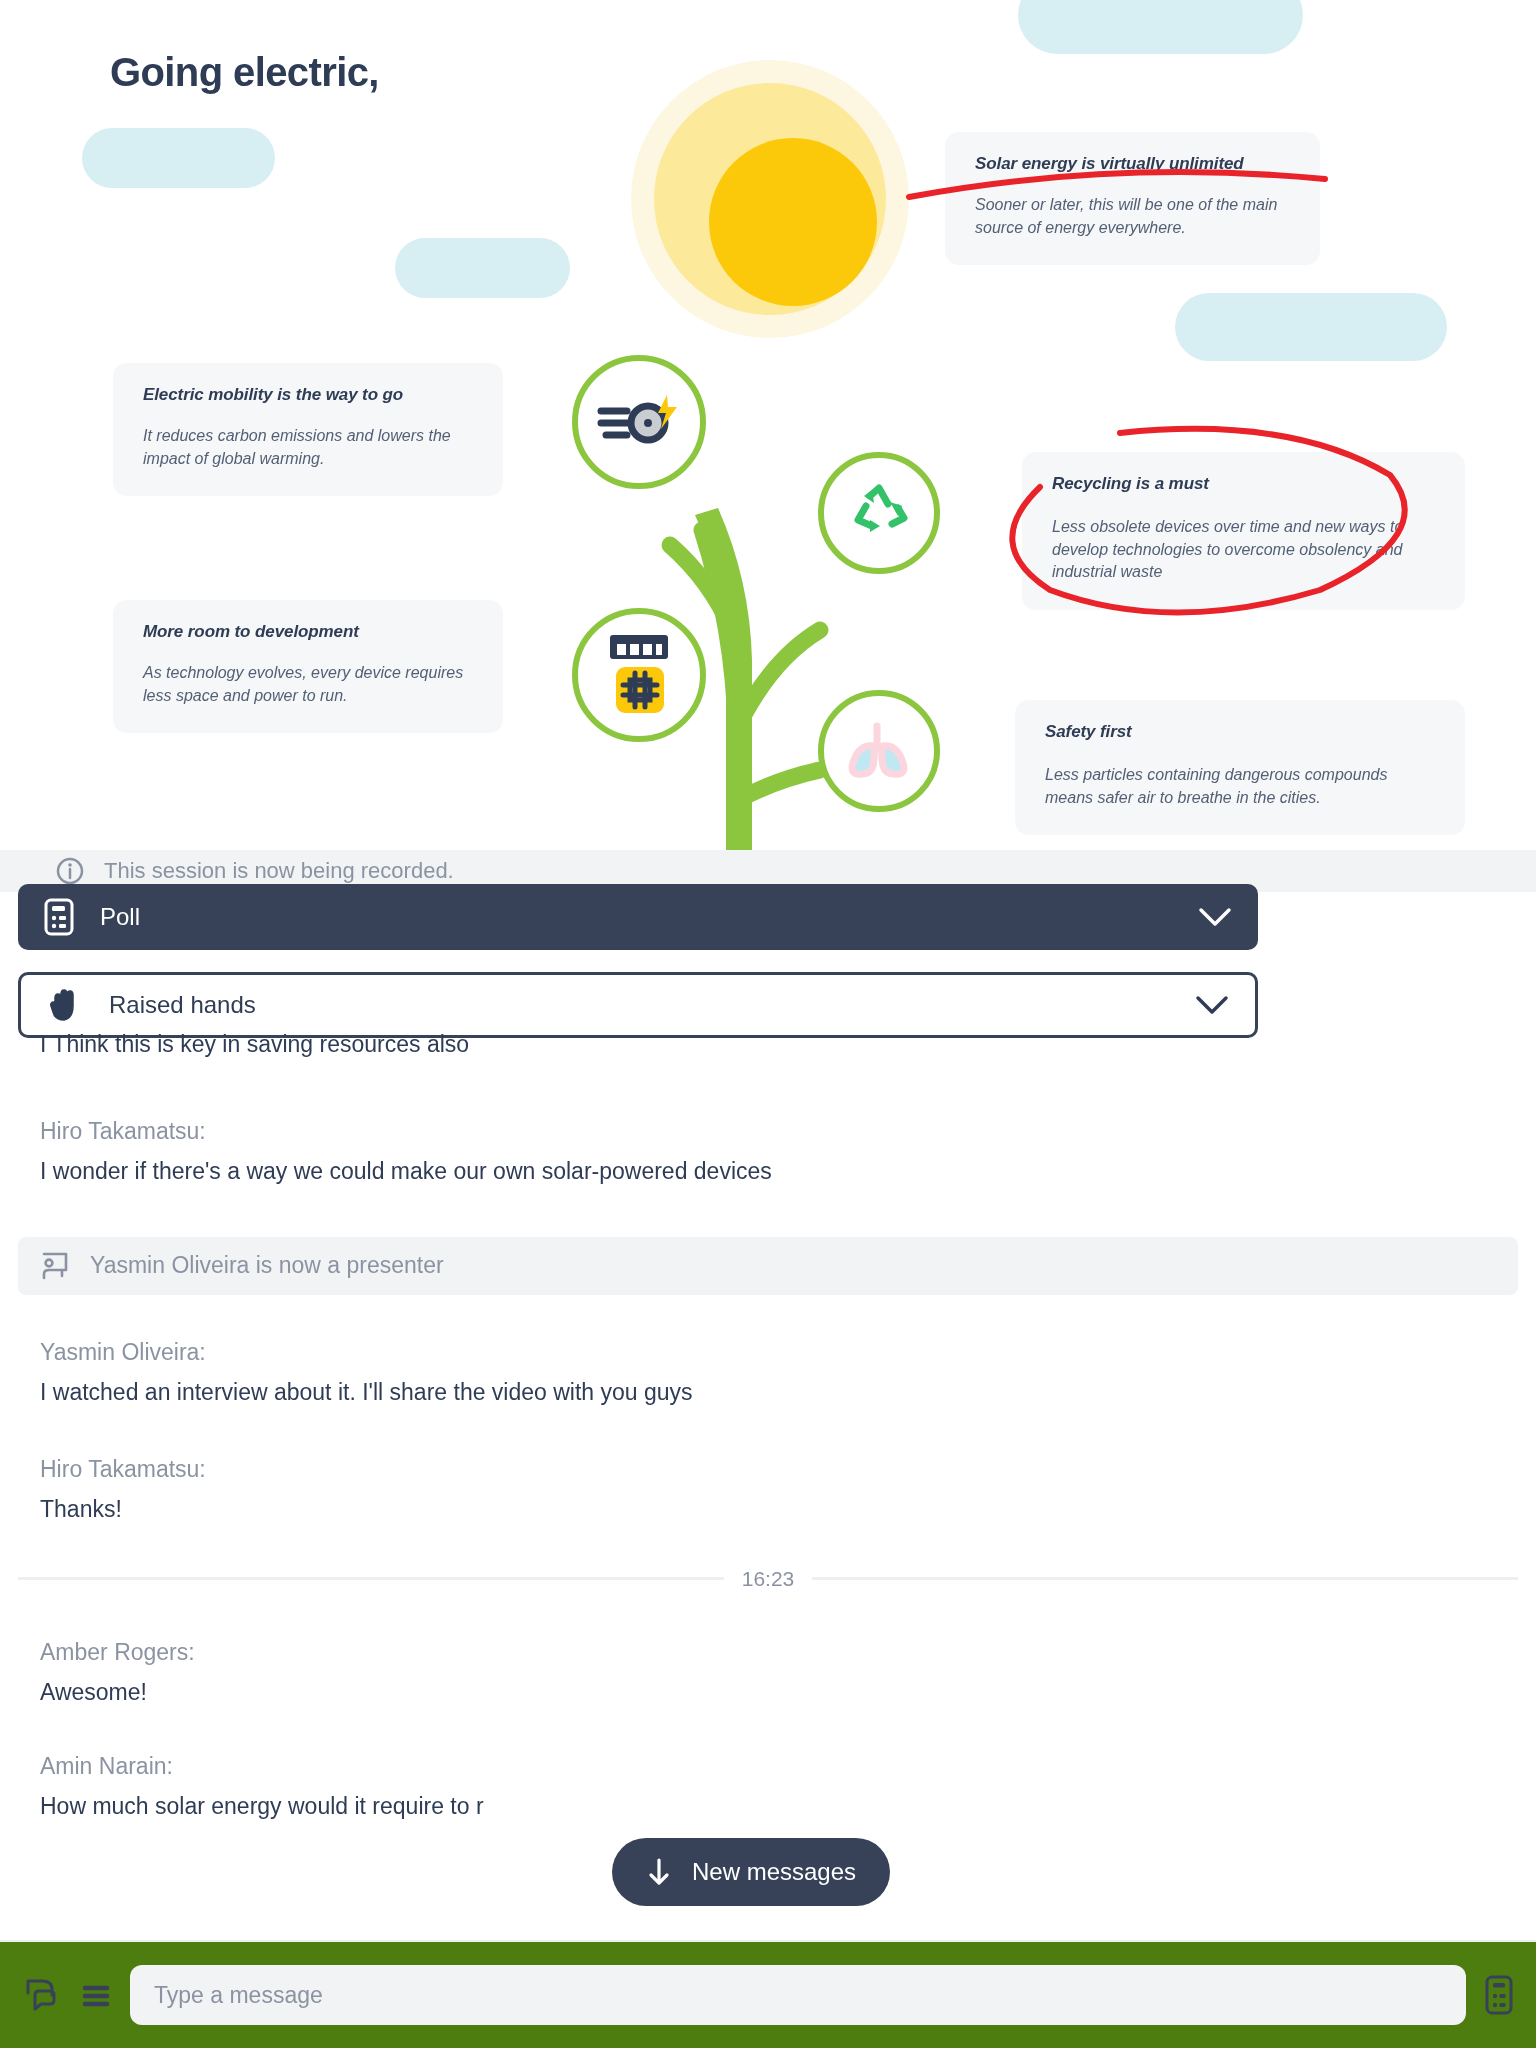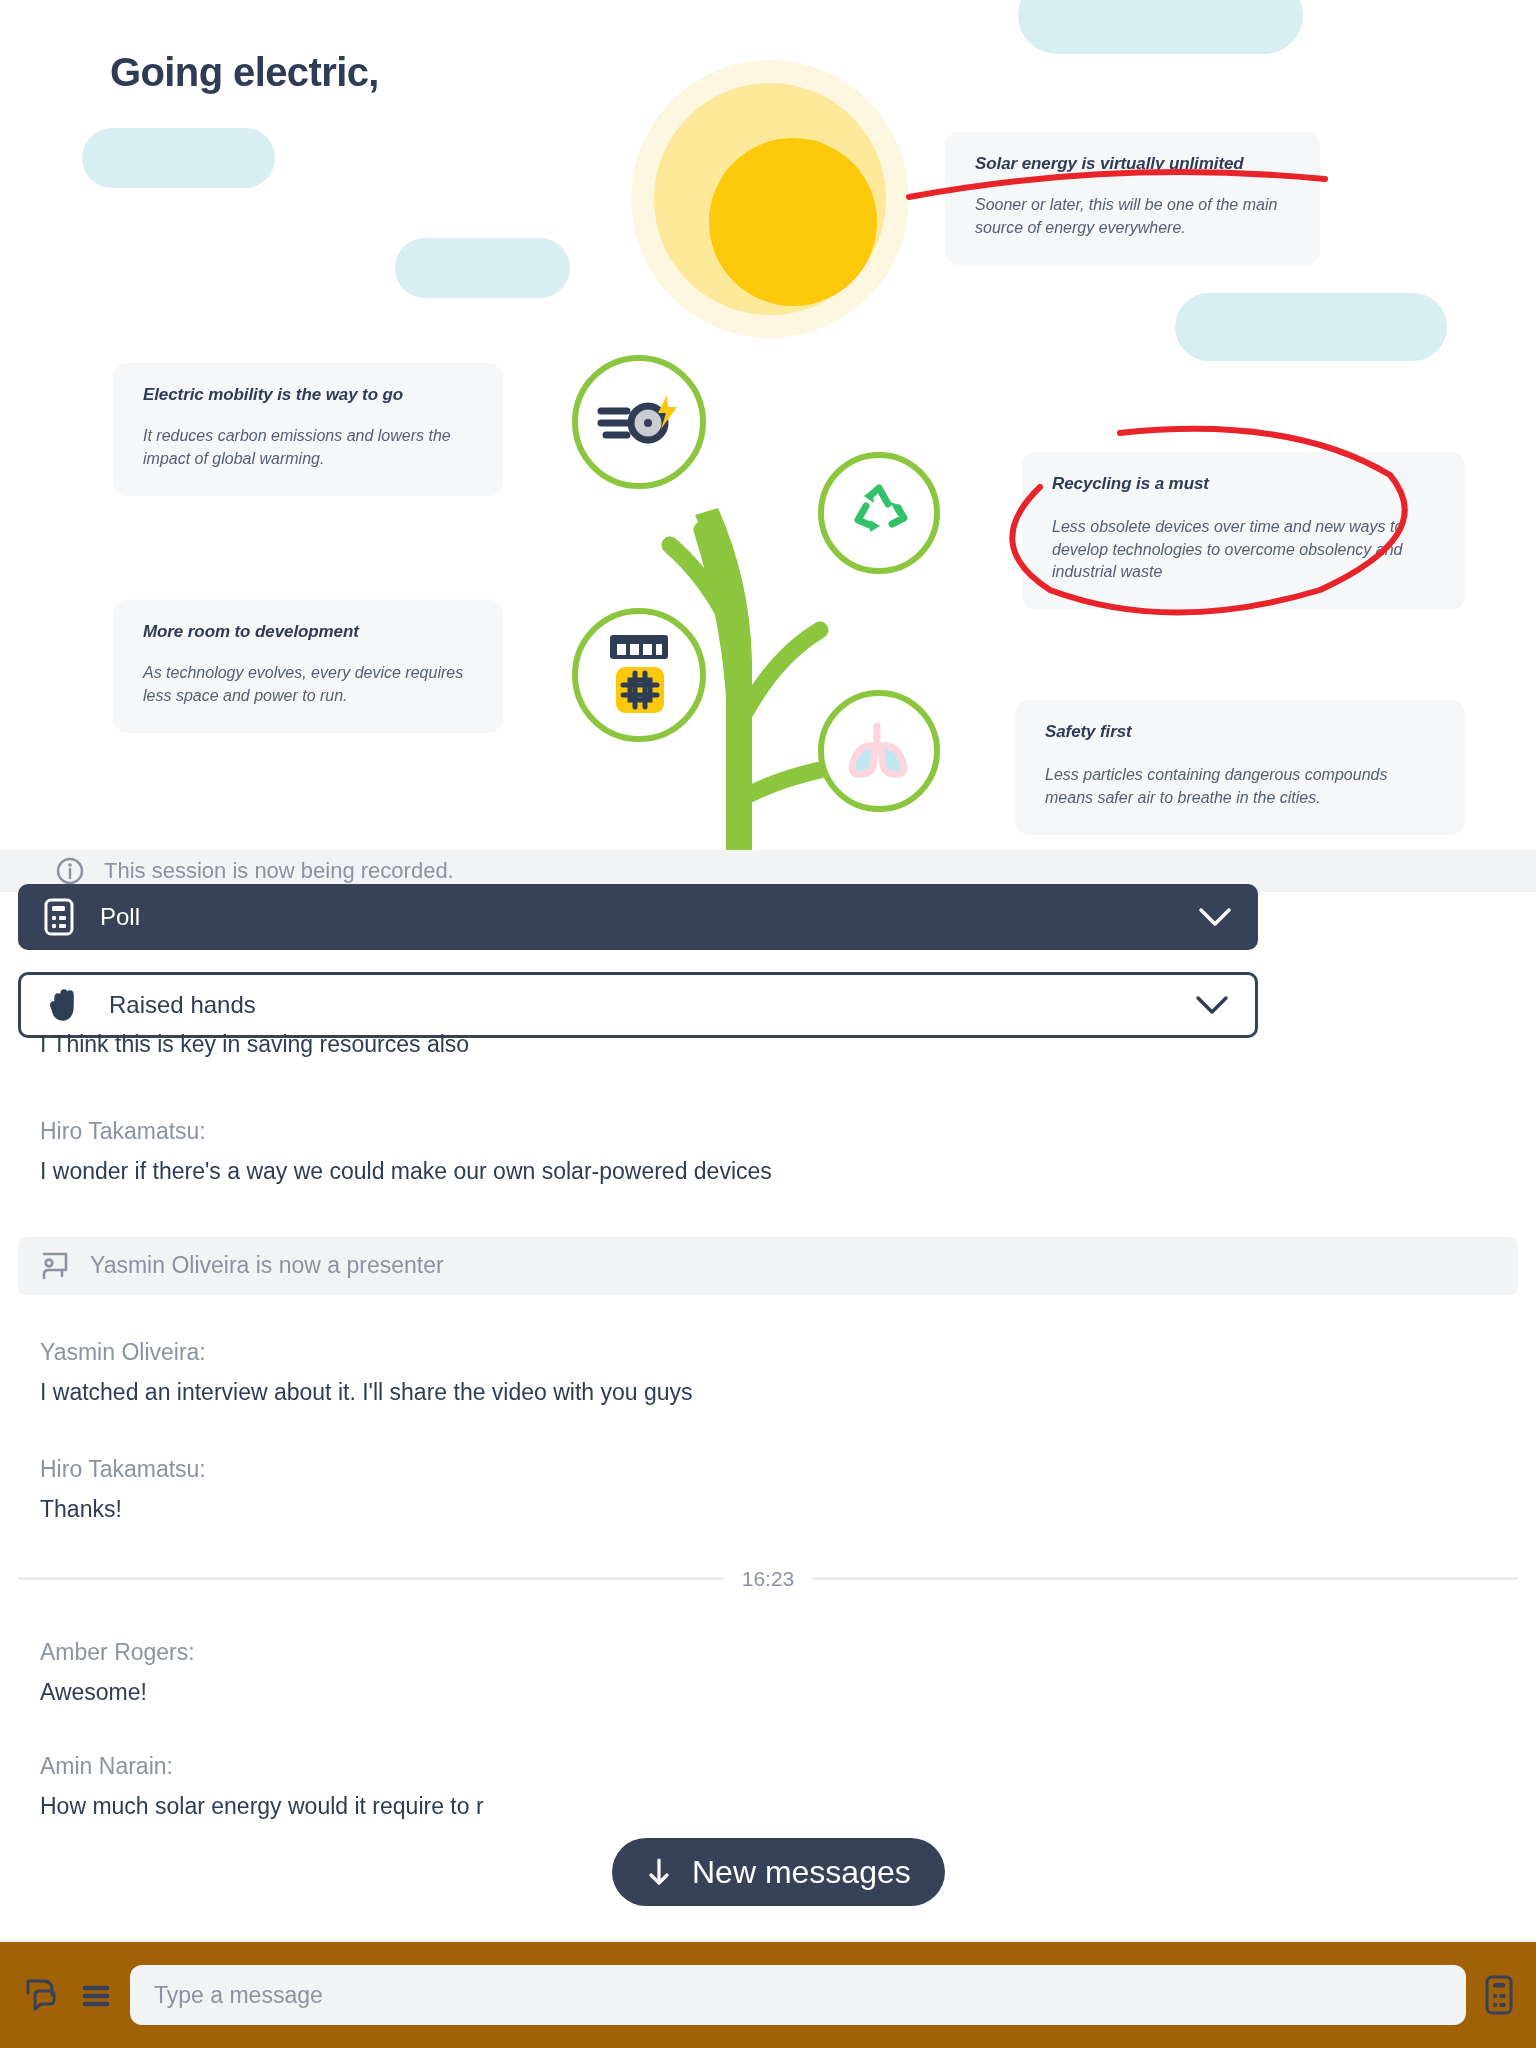--- a/index.html
+++ b/index.html
@@ -160,28 +160,28 @@
   .divider .line { flex: 1; height: 3px; background: #eeeff1; }
   .divider .time { font-size: 21px; color: #8b93a3; }
 
   
   .new-msgs {
     position: absolute; left: 612px; top: 1838px;
     background: #374258; color: #fff;
     border-radius: 999px;
     height: 68px; padding: 0 34px;
     display: flex; align-items: center; gap: 20px;
-    font-size: 32px;
+    font-size: 24px;
   }
 
   
   .composer {
     position: absolute; left: 0; bottom: 0;
     width: 1536px; height: 108px;
-    background: #a16207;
+    background: #4d7c0f;
     border-top: 2px solid #eeeff1;
     display: flex; align-items: center;
     padding: 0 22px;
     gap: 18px;
   }
   .composer-input {
     flex: 1; height: 60px;
     background: #f2f3f4; border: none; border-radius: 12px;
     padding: 0 24px;
     font-size: 23px; color: #2f3c55;

